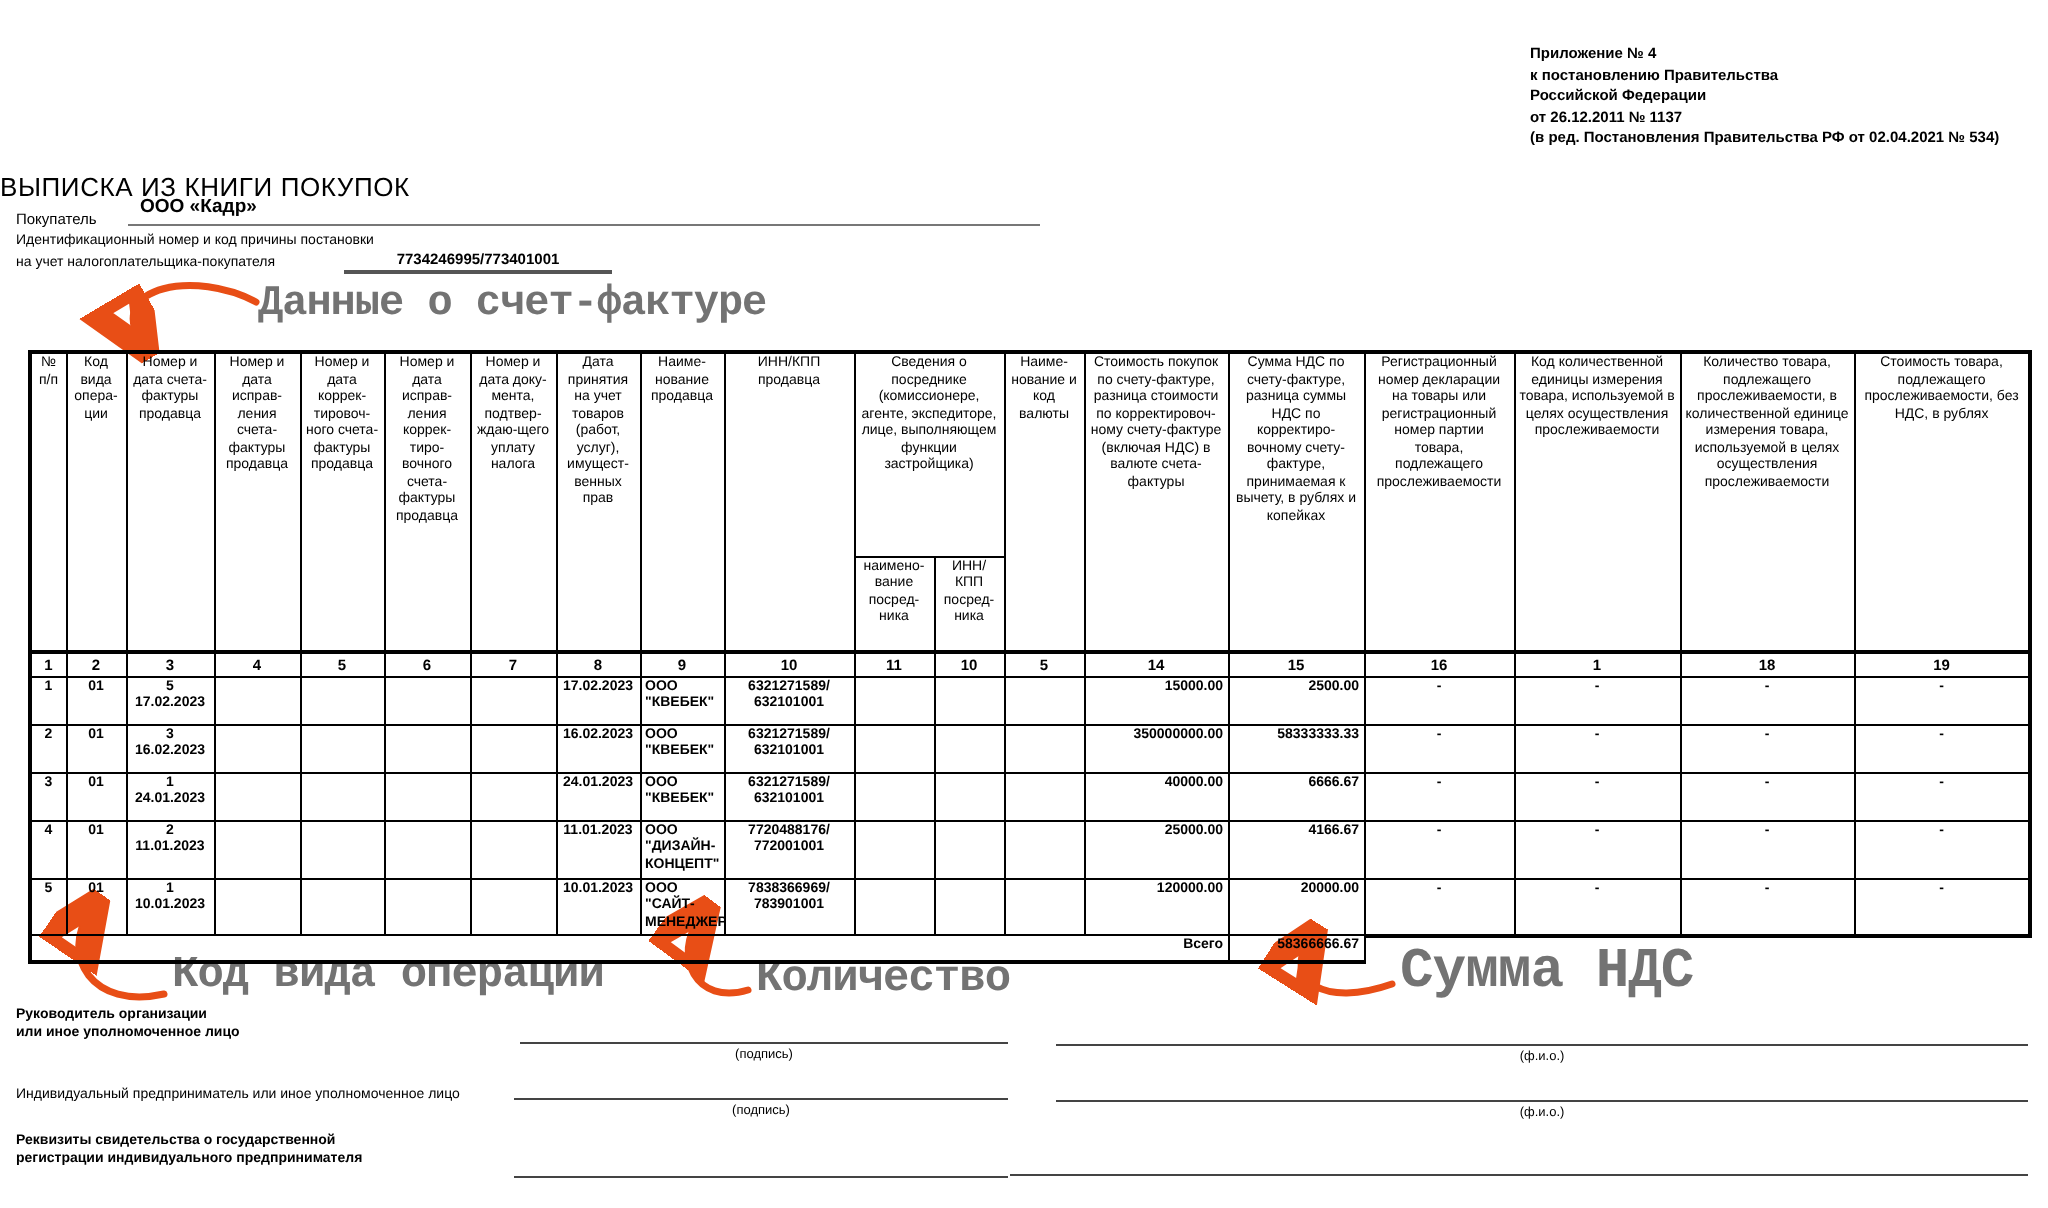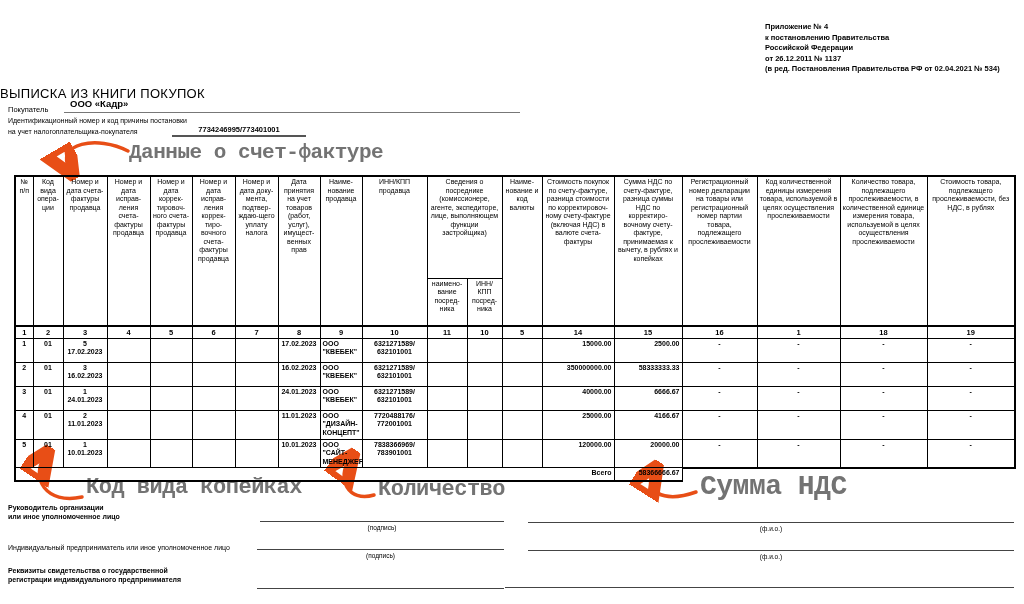--- a/index.html
+++ b/index.html
@@ -77,21 +77,21 @@
 <div class="abs" id="title">ВЫПИСКА ИЗ КНИГИ ПОКУПОК</div>
 
 <div class="abs" id="buyer-label">Покупатель</div>
 <div class="abs" id="buyer-name">ООО «Кадр»</div>
 <div class="abs" id="buyer-underline"></div>
 <div class="abs" id="inn-caption1">Идентификационный номер и код причины постановки</div>
 <div class="abs" id="inn-caption2">на учет налогоплательщика-покупателя</div>
 <div class="abs" id="inn-value">7734246995/773401001</div>
 
 <div class="abs ann" id="ann-invoice">Данные о счет-фактуре</div>
-<div class="abs ann" id="ann-opcode">Код вида копейках</div>
+<div class="abs ann" id="ann-opcode">Код вида операции</div>
 <div class="abs ann" id="ann-counterparty">Количество</div>
 <div class="abs ann" id="ann-vat">Сумма НДС</div>
 
 <svg class="abs" id="arrow-overlay" viewBox="0 0 1024 604">
   <defs>
     <marker id="ah" markerWidth="10" markerHeight="10" refX="7" refY="4" orient="auto">
       <path d="M0,0 L9,4 L0,8 z" fill="#e84e16" stroke="none"></path>
     </marker>
   </defs>
   <path d="M128,151 C98,135 54,143 70,170" marker-end="url(#ah)"></path>

